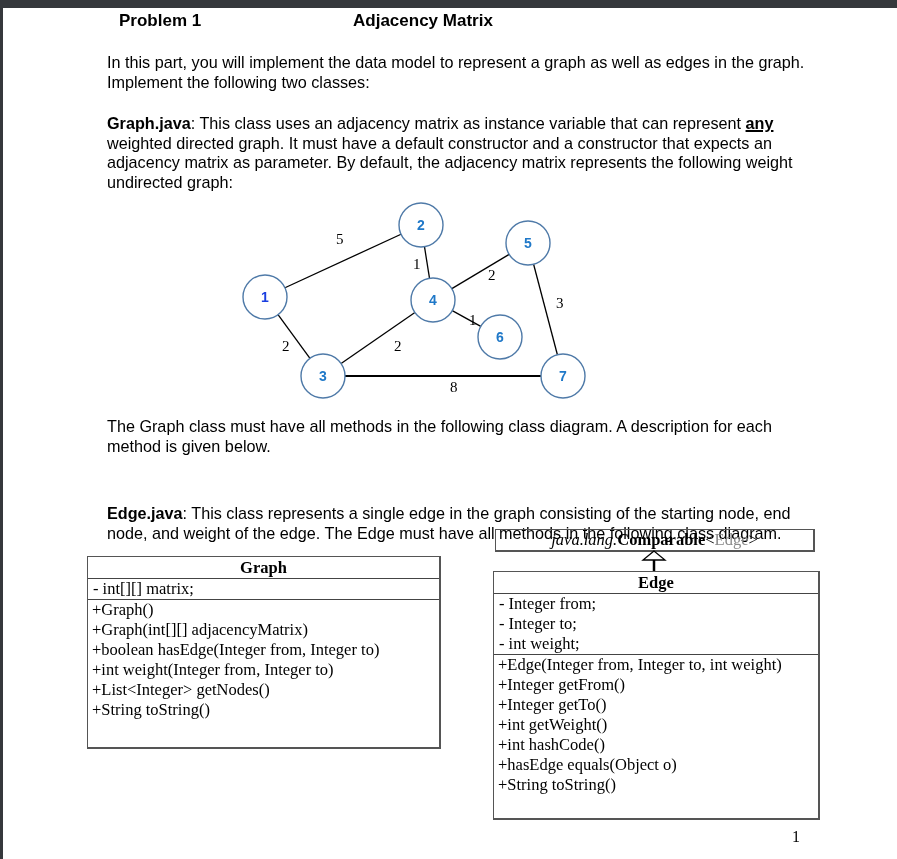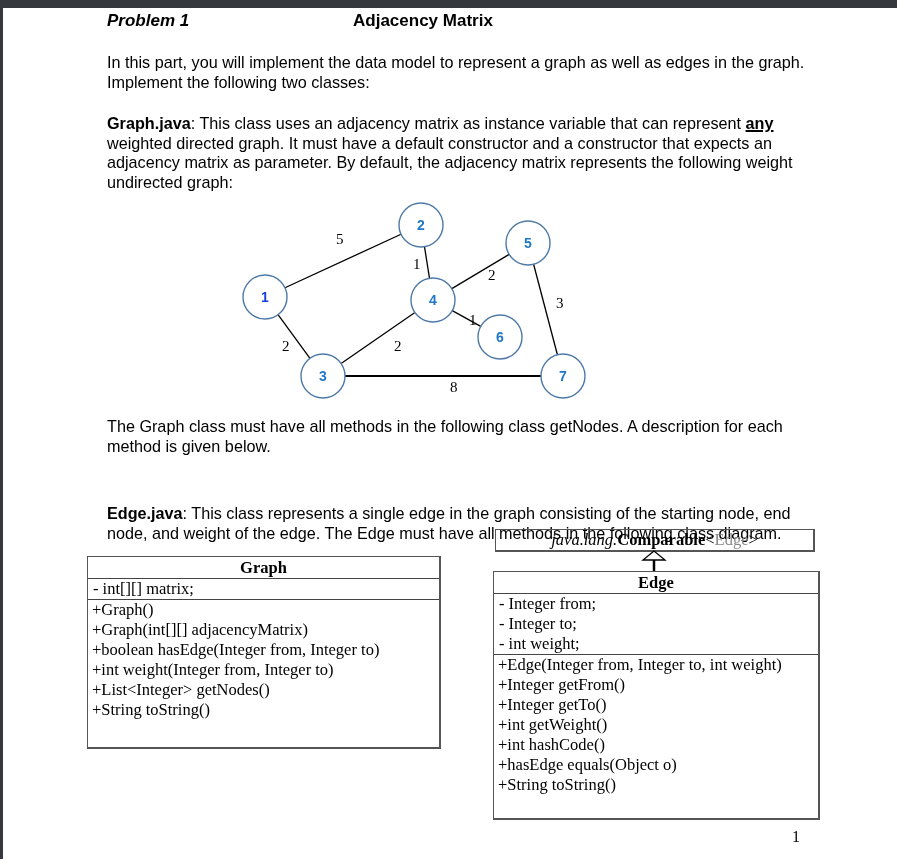--- a/index.html
+++ b/index.html
@@ -40,21 +40,21 @@
   .cmp i { font-style: italic; }
   .cmp b { font-weight: bold; }
   .cmp .gen { color: #8a8a8a; }
   .pagenum { font-family: "Liberation Serif", serif; font-size: 16px; }
 </style>
 </head>
 <body>
 
 <div class="page">
 
-  <div class="abs hdr" style="left:104px; top:3px;font-style:italic;">Problem 1</div>
+  <div class="abs hdr" style="left:116px; top:3px;">Problem 1</div>
   <div class="abs hdr" style="left:350px; top:3px;">Adjacency Matrix</div>
 
   <div class="para" style="top:45px;">In this part, you will implement the data model to represent a graph as well as edges in the graph. Implement the following two classes:</div>
 
   <div class="para" style="top:106px;">
     <b>Graph.java</b><span>: This class uses an adjacency matrix as instance variable that can represent </span><u>any</u><span> weighted directed graph. It must have a default constructor and a constructor that expects an adjacency matrix as parameter. By default, the adjacency matrix represents the following weight undirected graph:</span>
   </div>
 
   <svg class="graph" width="894" height="420">
     <g id="edges-layer">
@@ -88,21 +88,21 @@
         <text x="430" y="297" text-anchor="middle" font-family="&quot;Liberation Sans&quot;, sans-serif" font-weight="bold" font-size="14" fill="#1f78c8">4</text>
         <circle cx="525" cy="235" r="22" fill="#fff" stroke="#4f7aa8" stroke-width="1.4"></circle>
         <text x="525" y="240" text-anchor="middle" font-family="&quot;Liberation Sans&quot;, sans-serif" font-weight="bold" font-size="14" fill="#1f78c8">5</text>
         <circle cx="497" cy="329" r="22" fill="#fff" stroke="#4f7aa8" stroke-width="1.4"></circle>
         <text x="497" y="334" text-anchor="middle" font-family="&quot;Liberation Sans&quot;, sans-serif" font-weight="bold" font-size="14" fill="#1f78c8">6</text>
         <circle cx="560" cy="368" r="22" fill="#fff" stroke="#4f7aa8" stroke-width="1.4"></circle>
         <text x="560" y="373" text-anchor="middle" font-family="&quot;Liberation Sans&quot;, sans-serif" font-weight="bold" font-size="14" fill="#1f78c8">7</text>
       </g>
   </svg>
 
-  <div class="para" style="top:409px;">The Graph class must have all methods in the following class getNodes. A description for each method is given below.</div>
+  <div class="para" style="top:409px;">The Graph class must have all methods in the following class diagram. A description for each method is given below.</div>
 
   <div class="para" style="top:452px;margin-top:44px;">
     <b>Edge.java</b><span>: This class represents a single edge in the graph consisting of the starting node, end node, and weight of the edge. The Edge must have all methods in the following class diagram.</span>
   </div>
 
   <div class="uml" style="left:84px; top:548px; width:351px; height:190px;">
     <div class="title">Graph</div>
     <div class="attrs" id="graph-attrs">
         <div class="row">- int[][] matrix;</div>
       </div>

